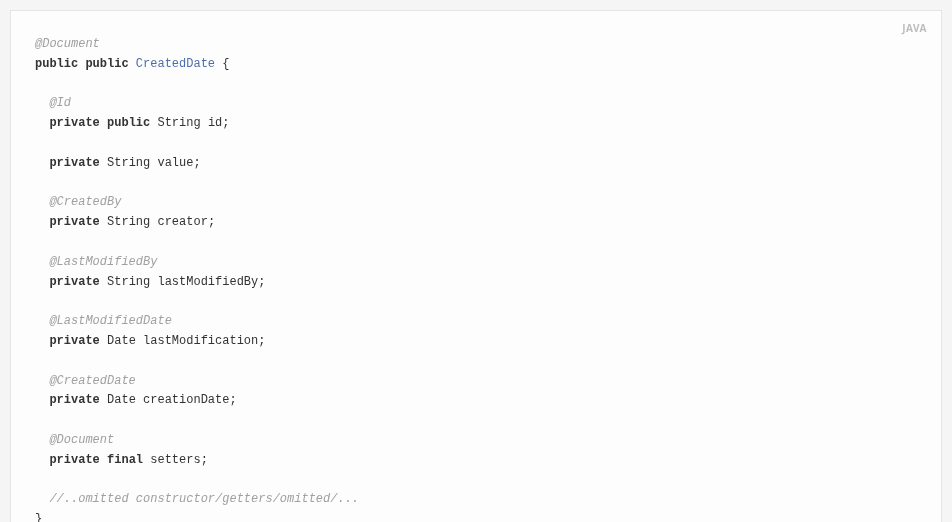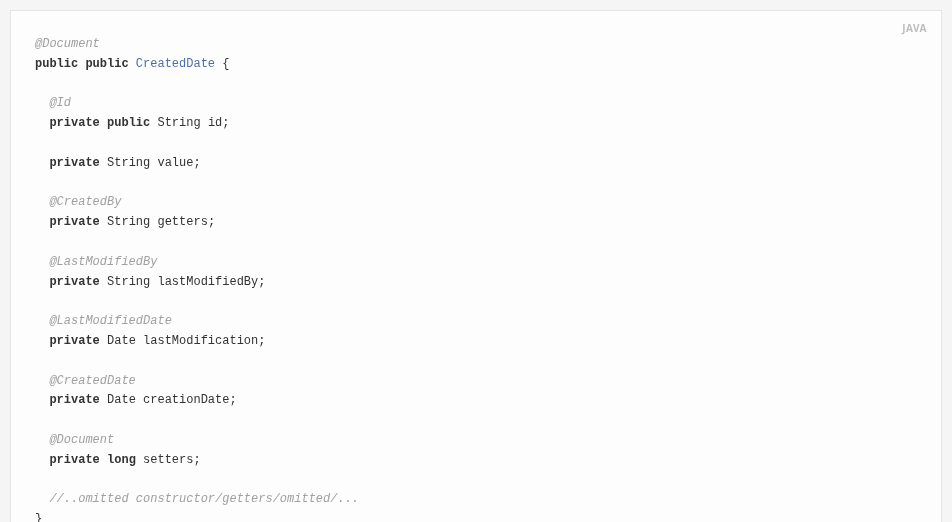--- a/index.html
+++ b/index.html
@@ -59,29 +59,29 @@
   <div class="language-label">JAVA</div>
   <pre><span class="annotation">@Document</span>
 <span class="keyword">public</span> <span class="keyword">public</span> <span class="classname">CreatedDate</span><span> {</span>
 
   <span class="annotation">@Id</span>
   <span class="keyword">private</span> <span class="keyword">public</span> <span>String</span> <span>id</span><span>;</span>
 
   <span class="keyword">private</span> <span>String</span> <span>value</span><span>;</span>
 
   <span class="annotation">@CreatedBy</span>
-  <span class="keyword">private</span> <span>String</span> <span>getters</span><span>;</span>
+  <span class="keyword">private</span> <span>String</span> <span>creator</span><span>;</span>
 
   <span class="annotation">@LastModifiedBy</span>
   <span class="keyword">private</span> <span>String</span> <span>lastModifiedBy</span><span>;</span>
 
   <span class="annotation">@LastModifiedDate</span>
   <span class="keyword">private</span> <span>Date</span> <span>lastModification</span><span>;</span>
 
   <span class="annotation">@CreatedDate</span>
   <span class="keyword">private</span> <span>Date</span> <span>creationDate</span><span>;</span>
 
   <span class="annotation">@Document</span>
-  <span class="keyword">private</span> <span class="keyword">long</span> <span>setters</span><span>;</span>
+  <span class="keyword">private</span> <span class="keyword">final</span> <span>setters</span><span>;</span>
 
   <span class="comment">//..omitted constructor/getters/omitted/...</span>
 <span>}</span></pre>
 </div>
 
 </body></html>

